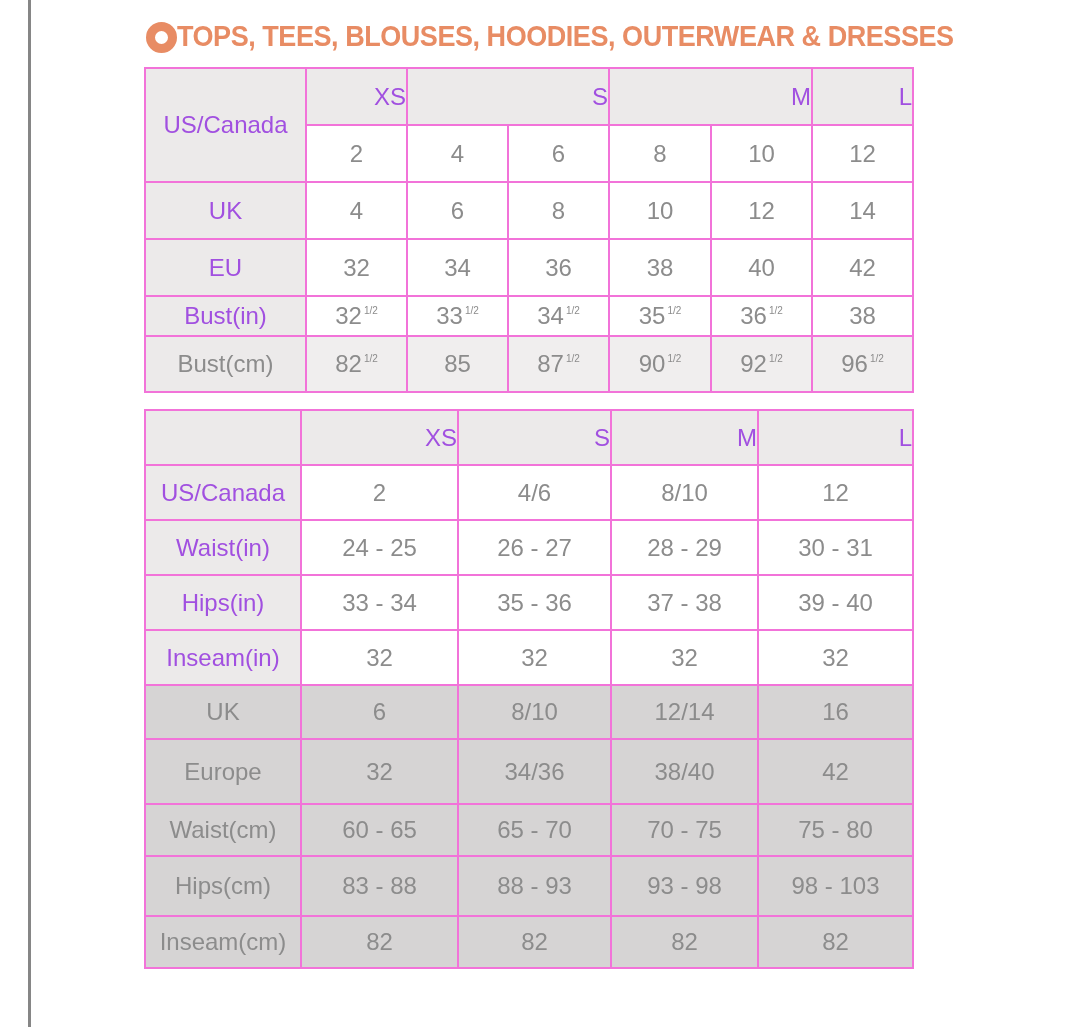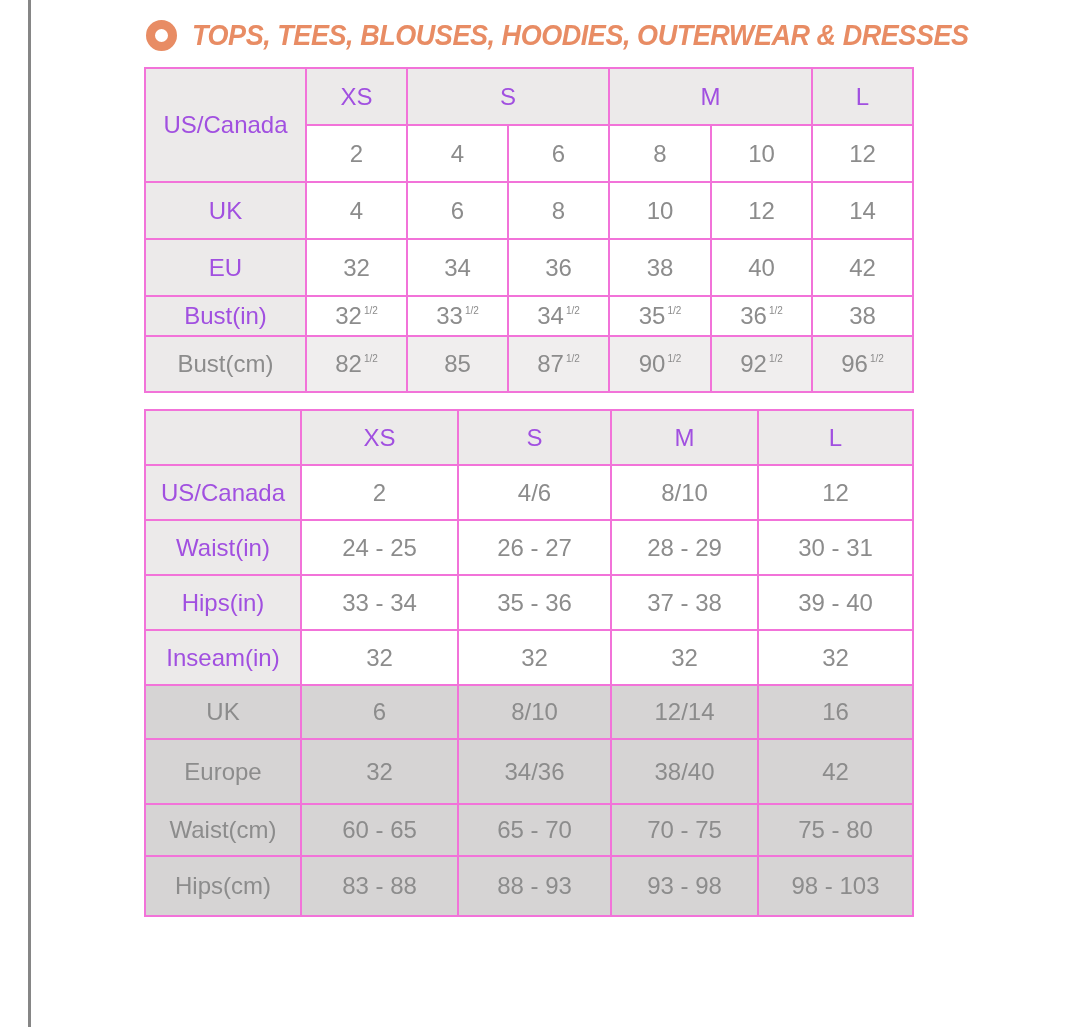--- a/index.html
+++ b/index.html
@@ -18,22 +18,22 @@
     width:1080px;height:1027px;position:relative;overflow:hidden;
     background:#FFFFFF;
     font-family:"Liberation Sans",sans-serif;
   }
   .left-rule{
     position:absolute;left:28px;top:0;width:3px;height:1027px;
     background:var(--rule);
   }
   .content{position:absolute;left:144px;top:0;width:770px;}
   .section-title{
-    display:flex;align-items:center;gap:15px;
-    margin:17px 0 0 2px;height:36px;font-style:italic;
+    display:flex;align-items:flex-end;
+    margin:17px 0 0 2px;height:36px;
   }
   .bullet{
     flex:0 0 auto;width:31px;height:31px;border-radius:50%;
     border:9px solid var(--orange);background:#FFFFFF;
   }
   .title{
     margin:0;color:var(--orange);
     font-size:30px;font-weight:bold;letter-spacing:-0.5px;
     transform:scaleX(0.9);transform-origin:left center;white-space:nowrap;
   }
@@ -41,21 +41,21 @@
     border-collapse:collapse;table-layout:fixed;width:768px;margin-top:14px;
   }
   table.t2{margin-top:16px;}
   td{
     border:2px solid var(--pink);
     text-align:center;vertical-align:middle;
     font-size:24px;padding:0;overflow:hidden;
     color:var(--gray);background:#FFFFFF;
   }
   td sup{font-size:10px;line-height:0;position:relative;top:-1px;margin-left:2px;}
-  td.head{background:var(--label-bg);color:var(--purple);}
+  td.head{background:var(--label-bg);color:var(--purple);text-align:right;}
   td.label-purple{background:var(--label-bg);color:var(--purple);}
   td.label-gray{background:var(--label-bg);color:var(--gray);}
   td.data{background:#FFFFFF;color:var(--gray);}
   td.data-shaded{background:var(--shaded);color:var(--gray);}
   td.dark{background:var(--dark);color:var(--gray);}
 </style>
 </head>
 <body>
 
 <div class="left-rule"></div>
@@ -198,16 +198,23 @@
           <td class="dark">70 - 75</td>
           <td class="dark">75 - 80</td>
         </tr>
         <tr style="height: 60px;">
           <td class="dark">Hips(cm)</td>
           <td class="dark">83 - 88</td>
           <td class="dark">88 - 93</td>
           <td class="dark">93 - 98</td>
           <td class="dark">98 - 103</td>
         </tr>
+        <tr style="height: 52px;">
+          <td class="dark">Inseam(cm)</td>
+          <td class="dark">82</td>
+          <td class="dark">82</td>
+          <td class="dark">82</td>
+          <td class="dark">82</td>
+        </tr>
       </tbody>
     </table>
 
 </main>
 
 </body></html>

